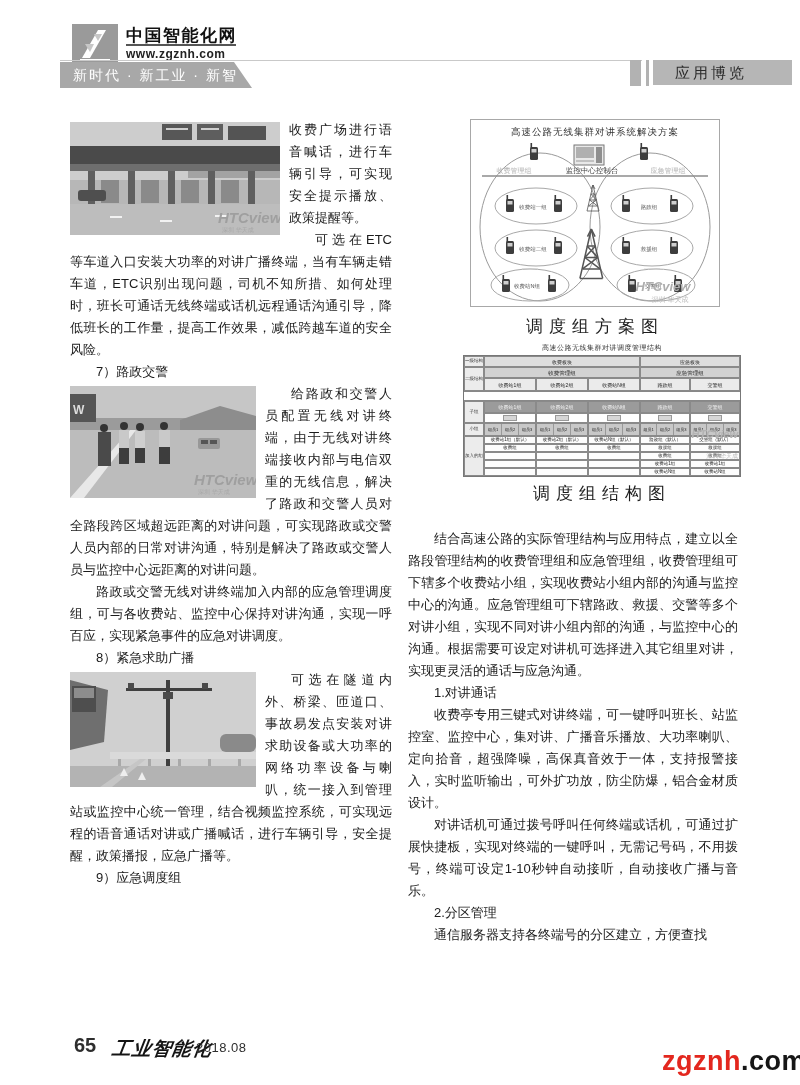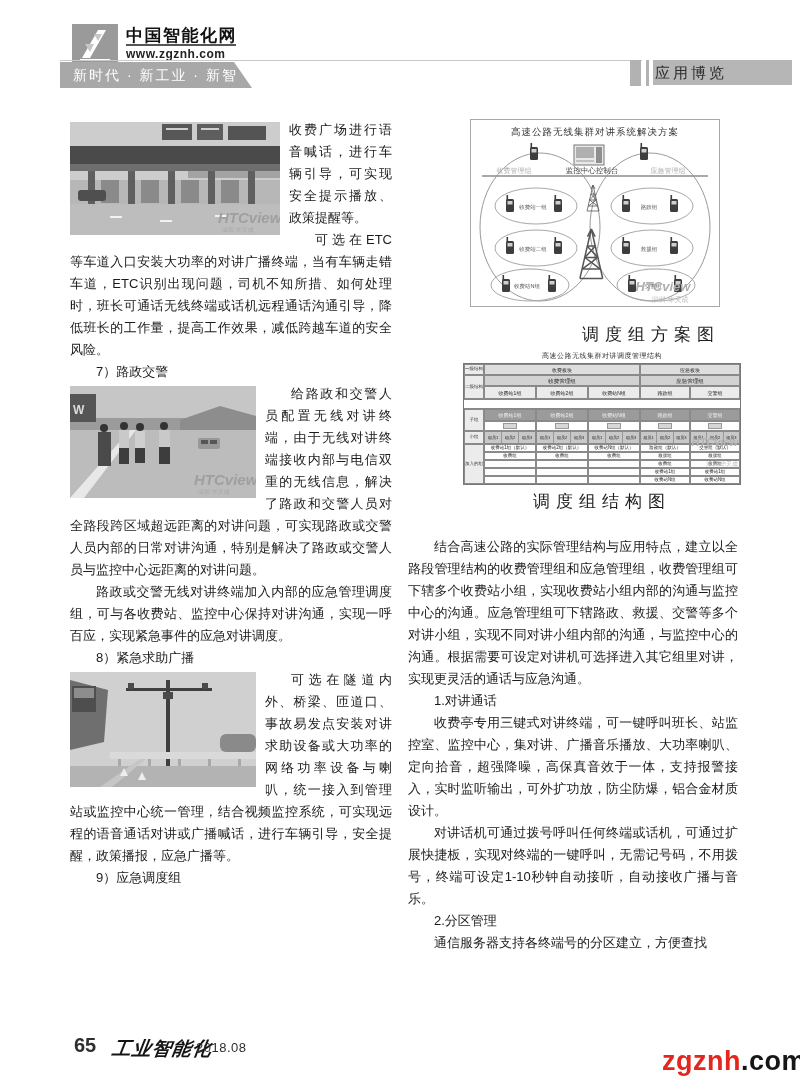--- a/index.html
+++ b/index.html
@@ -14,34 +14,34 @@
   .site-name { position:absolute; left:126px; top:24px; font-size:17px; font-weight:bold; letter-spacing:1.5px; color:#111; }
   .site-url  { position:absolute; left:126px; top:44px; width:110px; font-size:12px; font-weight:bold; color:#222;
                border-top:2px solid #555; padding-top:1px; letter-spacing:0.5px; }
   .hrule { position:absolute; left:60px; top:60px; width:582px; height:1px; background:#c9c9c9; }
   .band  { position:absolute; left:60px; top:62px; width:192px; height:26px; background:#a8a8a8;
            clip-path:polygon(0 0, 174px 0, 192px 26px, 0 26px);
            color:#fdfdfd; font-size:14px; line-height:26px; padding-left:13px; letter-spacing:2px; }
   .bar1  { position:absolute; left:630px; top:60px; width:11px; height:26px; background:#b2b2b2; }
   .bar2  { position:absolute; left:646px; top:60px; width:3px;  height:26px; background:#b2b2b2; }
   .badge { position:absolute; left:653px; top:60px; width:139px; height:25px; background:#b6b6b6;
-           color:#2c2c2c; font-size:15px; line-height:25px; padding-left:2px; letter-spacing:3px; }
+           color:#2c2c2c; font-size:15px; line-height:25px; padding-left:22px; letter-spacing:3px; }
   
   .col-left  { position:absolute; left:70px;  top:119px; width:322px; font-size:13px; line-height:22px; text-align:justify; }
   .col-right { position:absolute; left:408px; top:119px; width:330px; font-size:13px; line-height:22px; text-align:justify; }
   .indent { text-indent:2em; }
   .photo { float:left; margin:3px 9px 0 0; }
   .photo.ph1 { margin-bottom:16px; }
   .photo.ph2 { margin-bottom:17px; }
   .photo.ph3 { margin-bottom:14px; }
   .photo svg { display:block; }
   
   .fig1 { width:250px; margin-left:62px; height:190px; }
   .cap  { font-family:"Liberation Serif", serif; font-size:17px; letter-spacing:6px; text-align:center; color:#1e1e1e; }
-  .cap1 { width:250px; margin-left:62px; margin-top:13px; height:26px; line-height:26px;text-align:right; }
+  .cap1 { width:250px; margin-left:62px; margin-top:5px; height:26px; line-height:26px; }
   .cap2 { width:278px; margin-left:55px; margin-top:5px; height:24px; line-height:24px; }
   .ttitle { width:278px; margin-left:55px; margin-top:3px; height:10px; line-height:10px;
             font-size:7px; text-align:center; color:#333; letter-spacing:0.5px; }
   .table-wrap { position:relative; width:278px; margin-left:55px; margin-top:2px; }
   .stable { width:278px; border:1px solid #777; background:#fff; }
   .gA { display:grid; grid-template-columns:20px 52px 52px 52px 50px 50px; grid-template-rows:11px 11px 13px; }
   .gB { display:grid; grid-template-columns:20px 52px 52px 52px 50px 50px; grid-template-rows:12px 10px 13px 8px 8px 8px 8px 8px; }
   .gap { height:10px; border-top:1px solid #888; border-bottom:1px solid #888; background:#fff; }
   .tc { border:0.5px solid #8a8a8a; display:flex; align-items:center; justify-content:center;
         text-align:center; overflow:hidden; font-size:5px; color:#222; }

